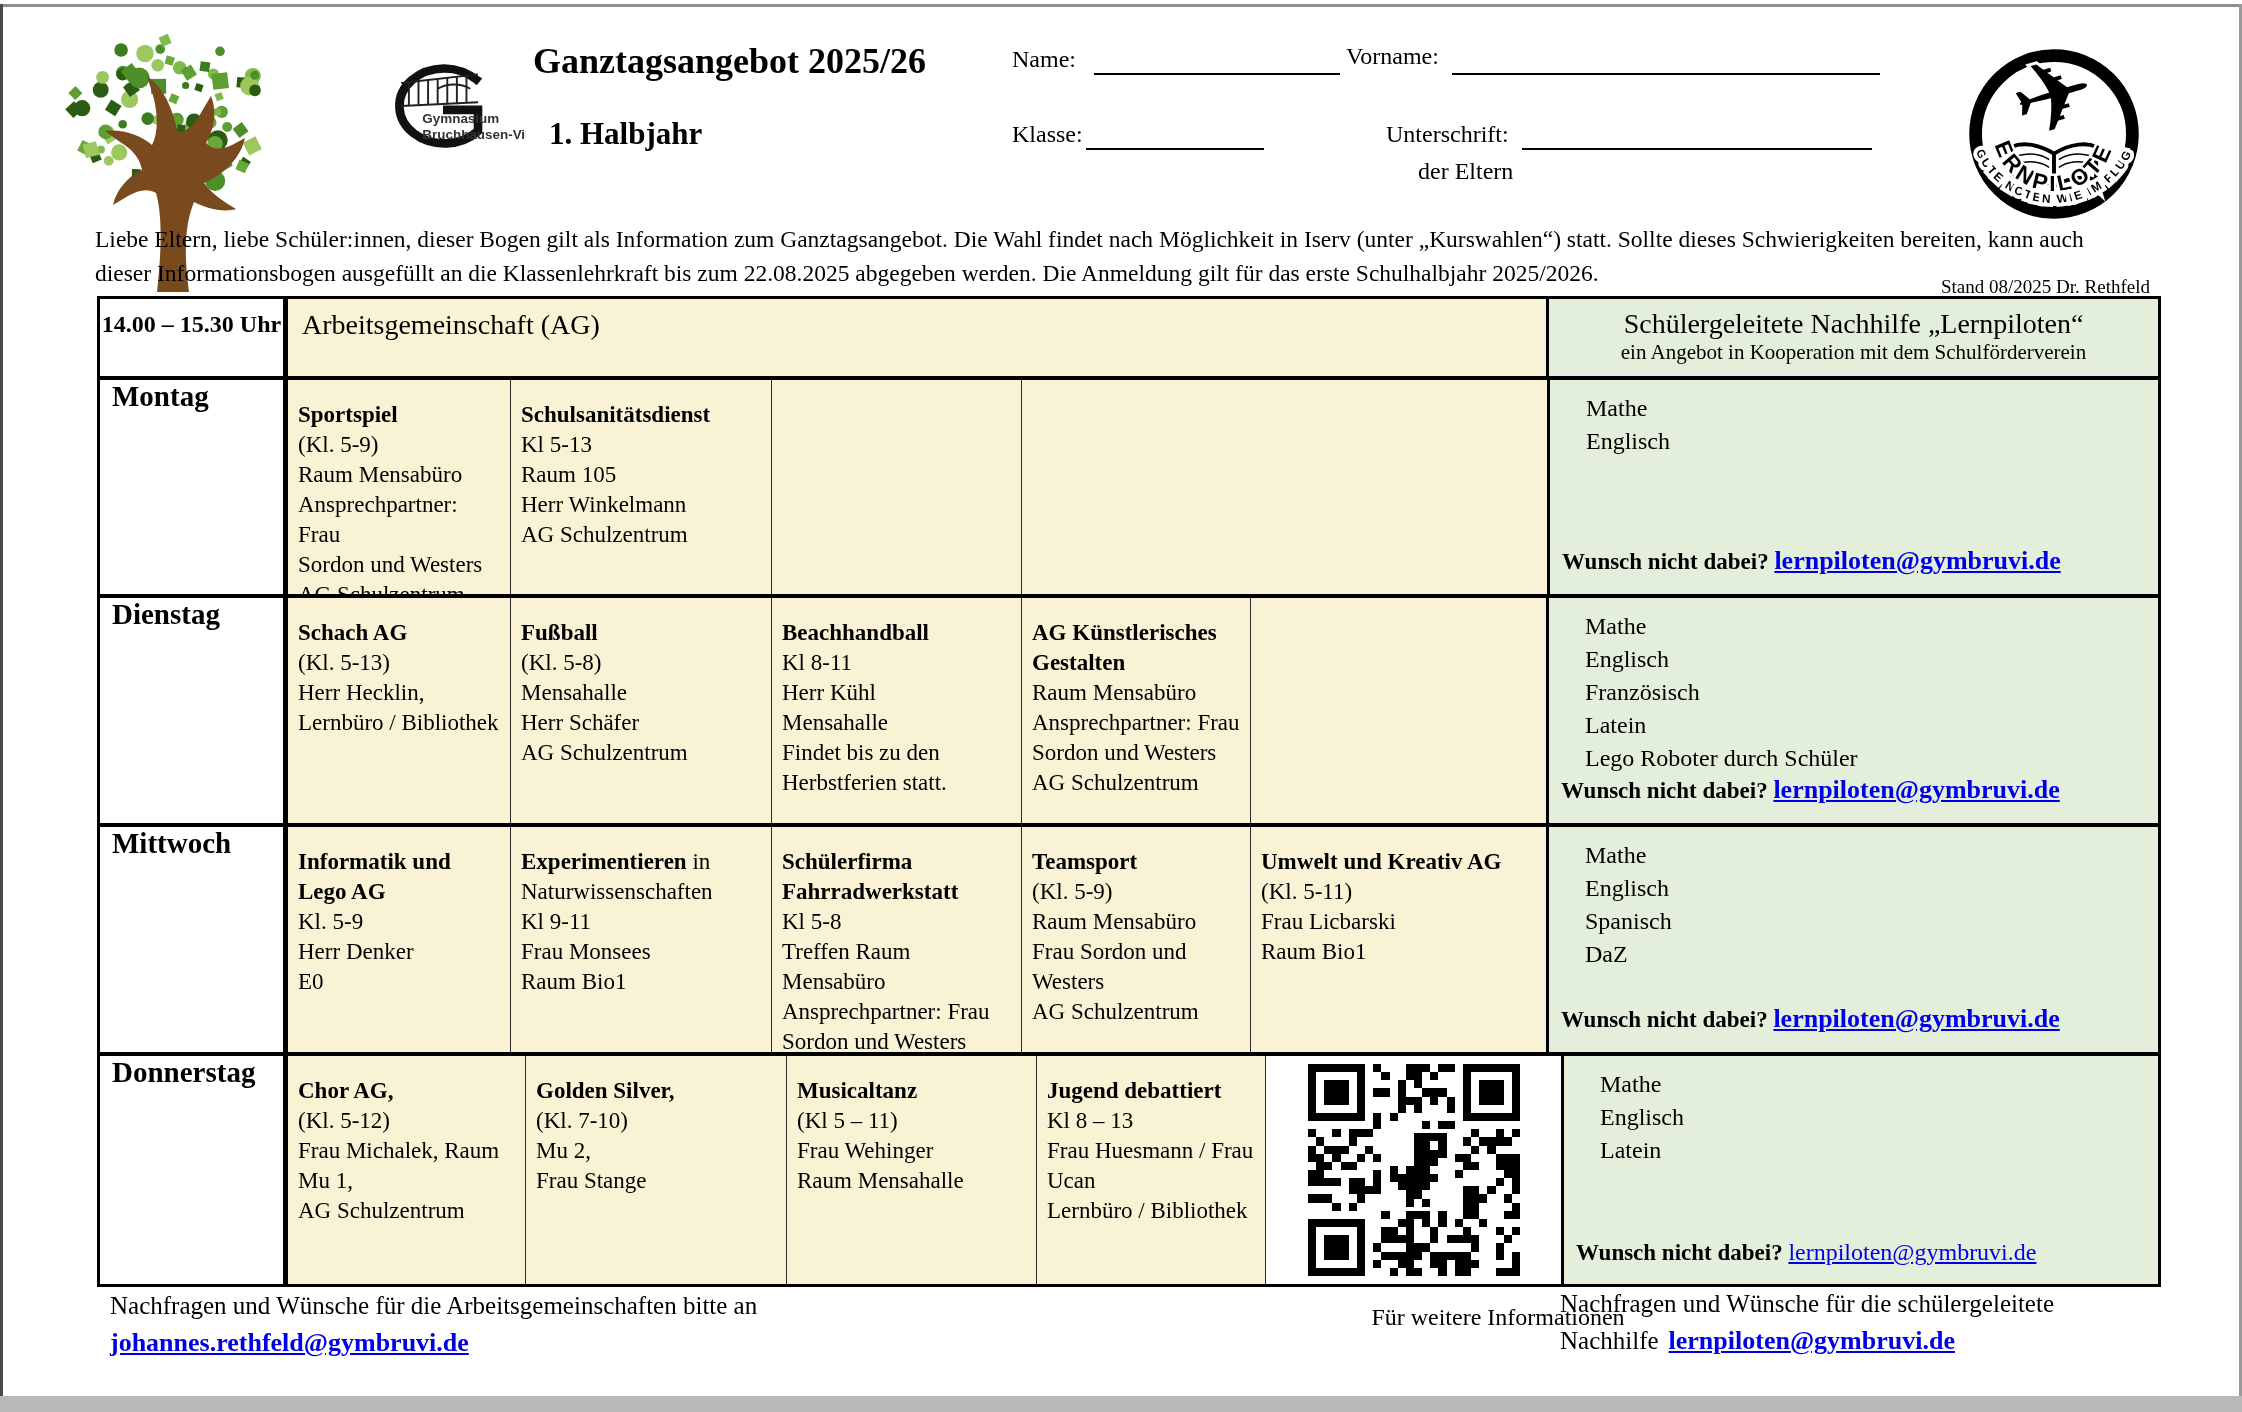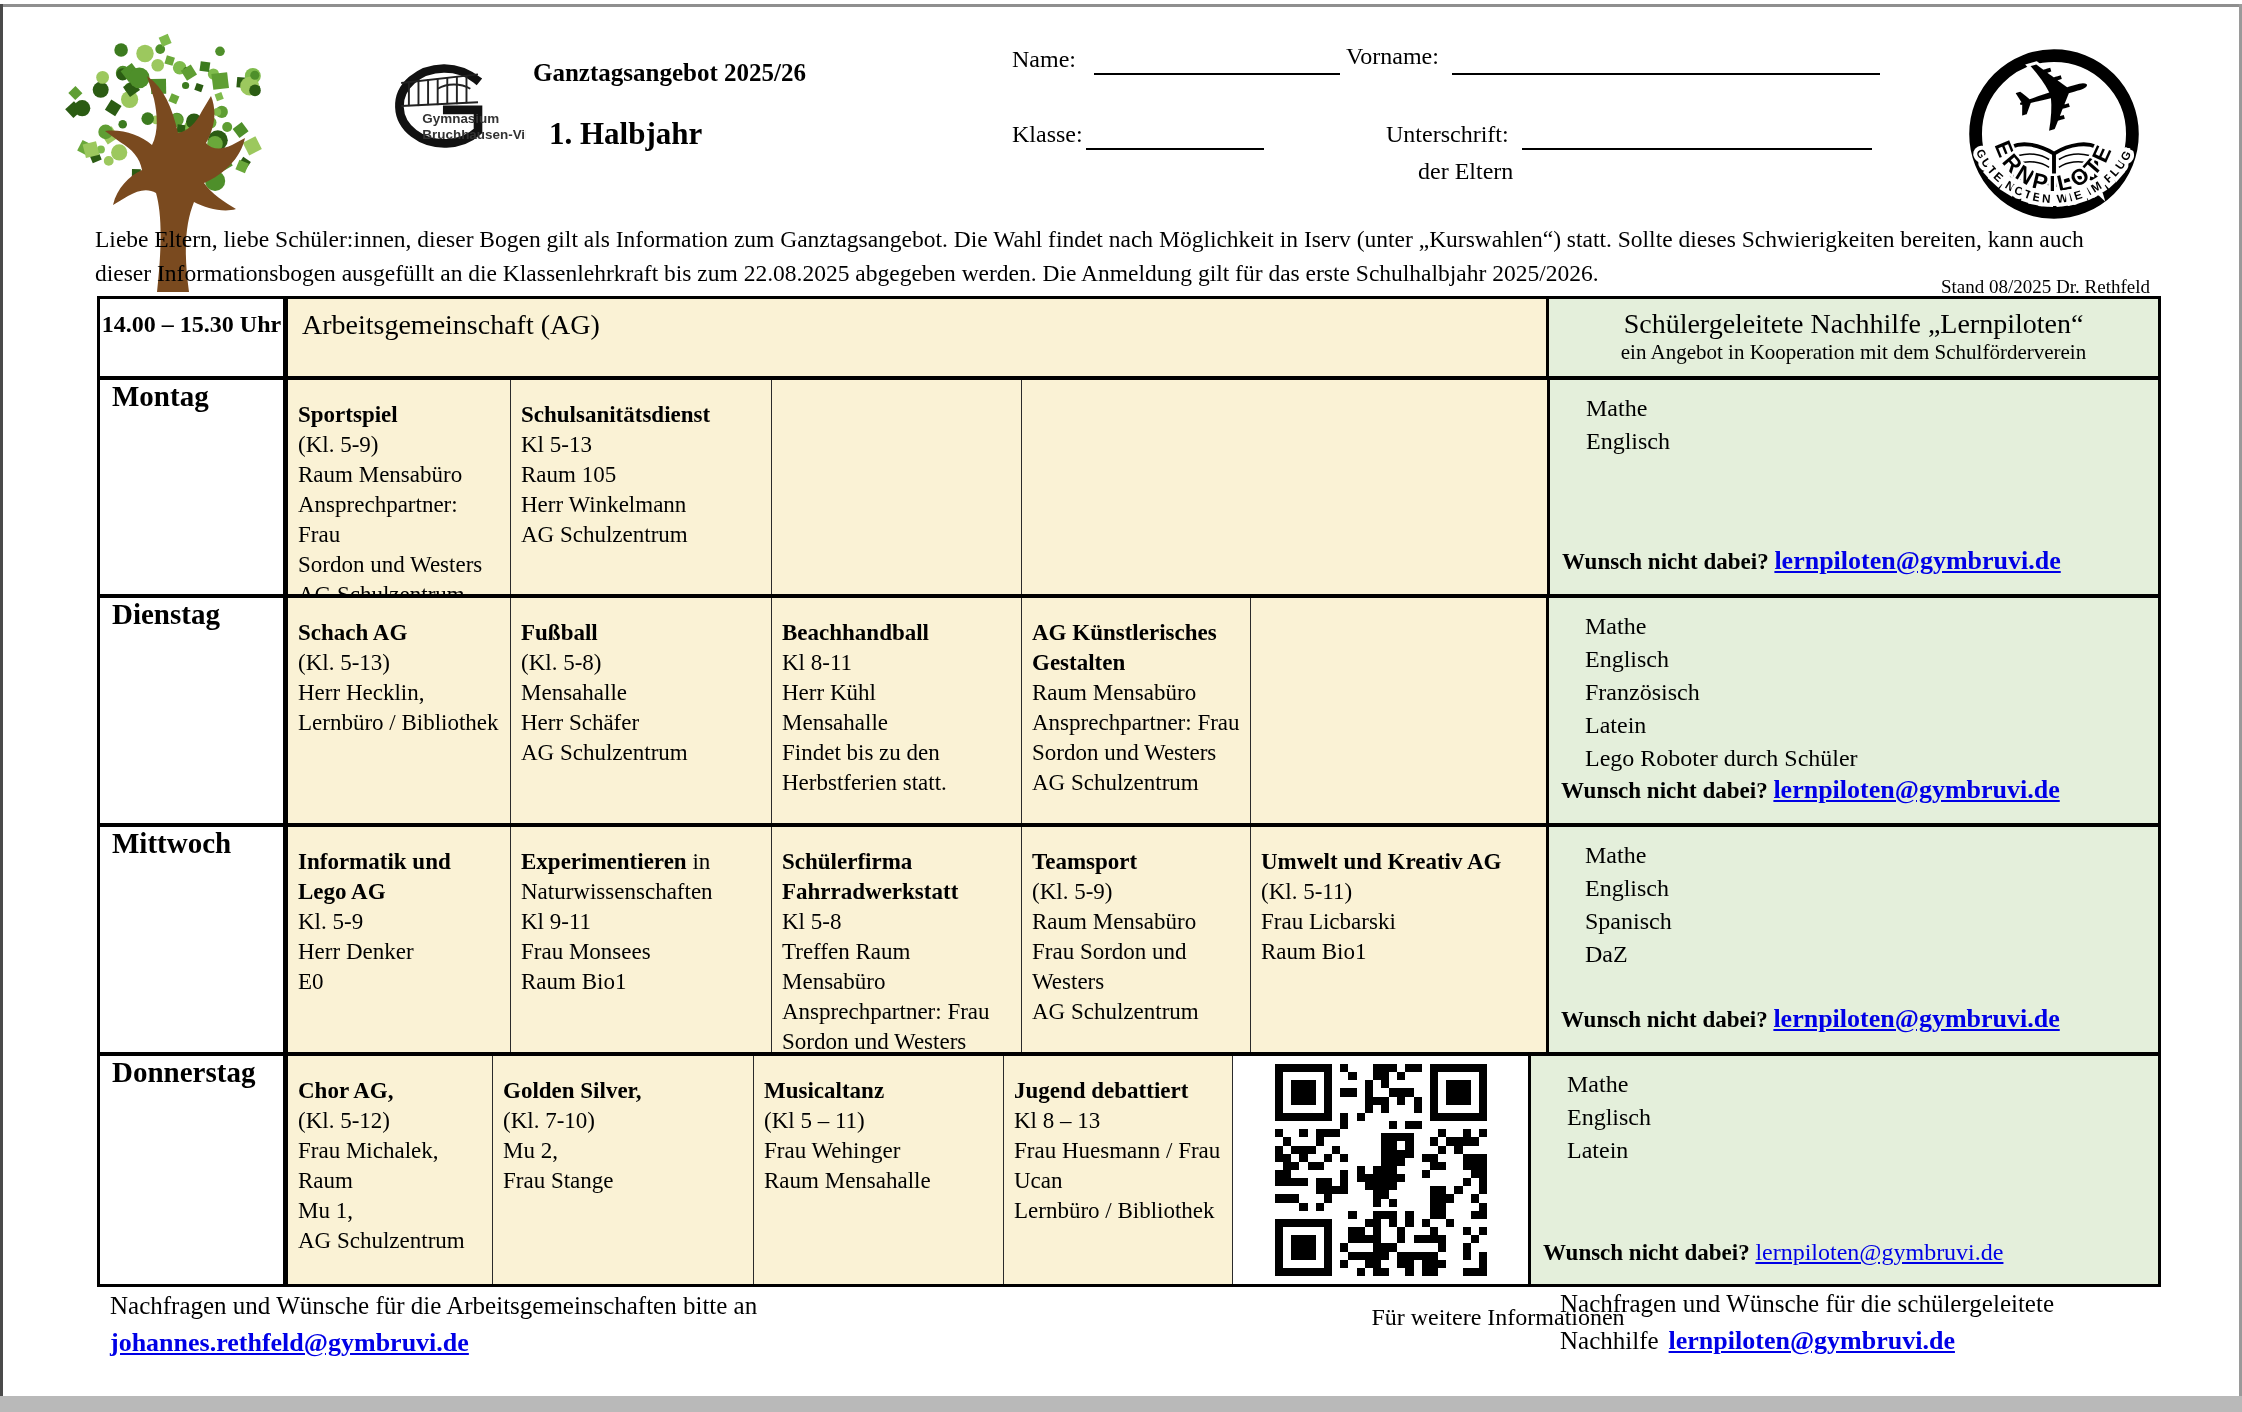--- a/index.html
+++ b/index.html
@@ -12,21 +12,21 @@
   
   .edge-top    { position:absolute; left:0; top:4px; width:2242px; height:3px; background:#8f8f8f; }
   .edge-left   { position:absolute; left:0; top:4px; width:3px; height:1392px; background:#4a4a4a; }
   .edge-right  { position:absolute; right:0; top:4px; width:3px; height:1392px; background:#9a9a9a; }
   .edge-bottom { position:absolute; left:0; top:1396px; width:2242px; height:16px; background:#b9b9b9; }
 
   
   .logo-tree { position:absolute; left:36px; top:16px; }
   .logo-gym  { position:absolute; left:334px; top:60px; }
   .logo-lp   { position:absolute; left:1956px; top:36px; }
-  .title     { position:absolute; left:533px; top:40px;  font-size:25px; font-weight:bold;margin-top:19px; }
+  .title     { position:absolute; left:533px; top:40px;  font-size:36px; font-weight:bold; }
   .subtitle  { position:absolute; left:549px; top:116px; font-size:31px; font-weight:bold; }
   .flabel    { position:absolute; font-size:24px; }
   .fline     { position:absolute; height:0; border-top:2px solid #000; }
   .stand     { position:absolute; left:1650px; top:276px; width:500px; text-align:right; font-size:19px; }
   .intro     { position:absolute; left:95px; top:222px; font-size:23.5px; line-height:34px; white-space:nowrap; }
 
   
   .sched { position:absolute; left:97px; top:296px; width:2064px; border:3px solid #000; background:#fff; }
   .trow  { display:flex; border-top:4px solid #000; overflow:hidden; }
   .trow.first { border-top:none; }
@@ -340,21 +340,21 @@
               <div class="subject">Mathe</div>
               <div class="subject">Englisch</div>
               <div class="subject">Spanisch</div>
               <div class="subject">DaZ</div>
             </div>
             <div class="wunsch"><span class="wunsch-label">Wunsch nicht dabei? </span><a href="#">lernpiloten@gymbruvi.de</a></div>
           </div>
         </div>
         <div class="trow" style="height: 232px;">
           <div class="cell day-cell">Donnerstag</div>
-          <div class="cell ag-cell" style="width: 205px;">
+          <div class="cell ag-cell" style="width: 238px;">
             <div class="ag-heading"><strong>Chor AG,</strong></div>
             <div class="ag-line">(Kl. 5-12)</div>
             <div class="ag-line">Frau Michalek, Raum</div>
             <div class="ag-line">Mu 1,</div>
             <div class="ag-line">AG Schulzentrum</div>
           </div>
           <div class="cell ag-cell" style="width: 261px;">
             <div class="ag-heading"><strong>Golden Silver,</strong></div>
             <div class="ag-line">(Kl. 7-10)</div>
             <div class="ag-line">Mu 2,</div>

